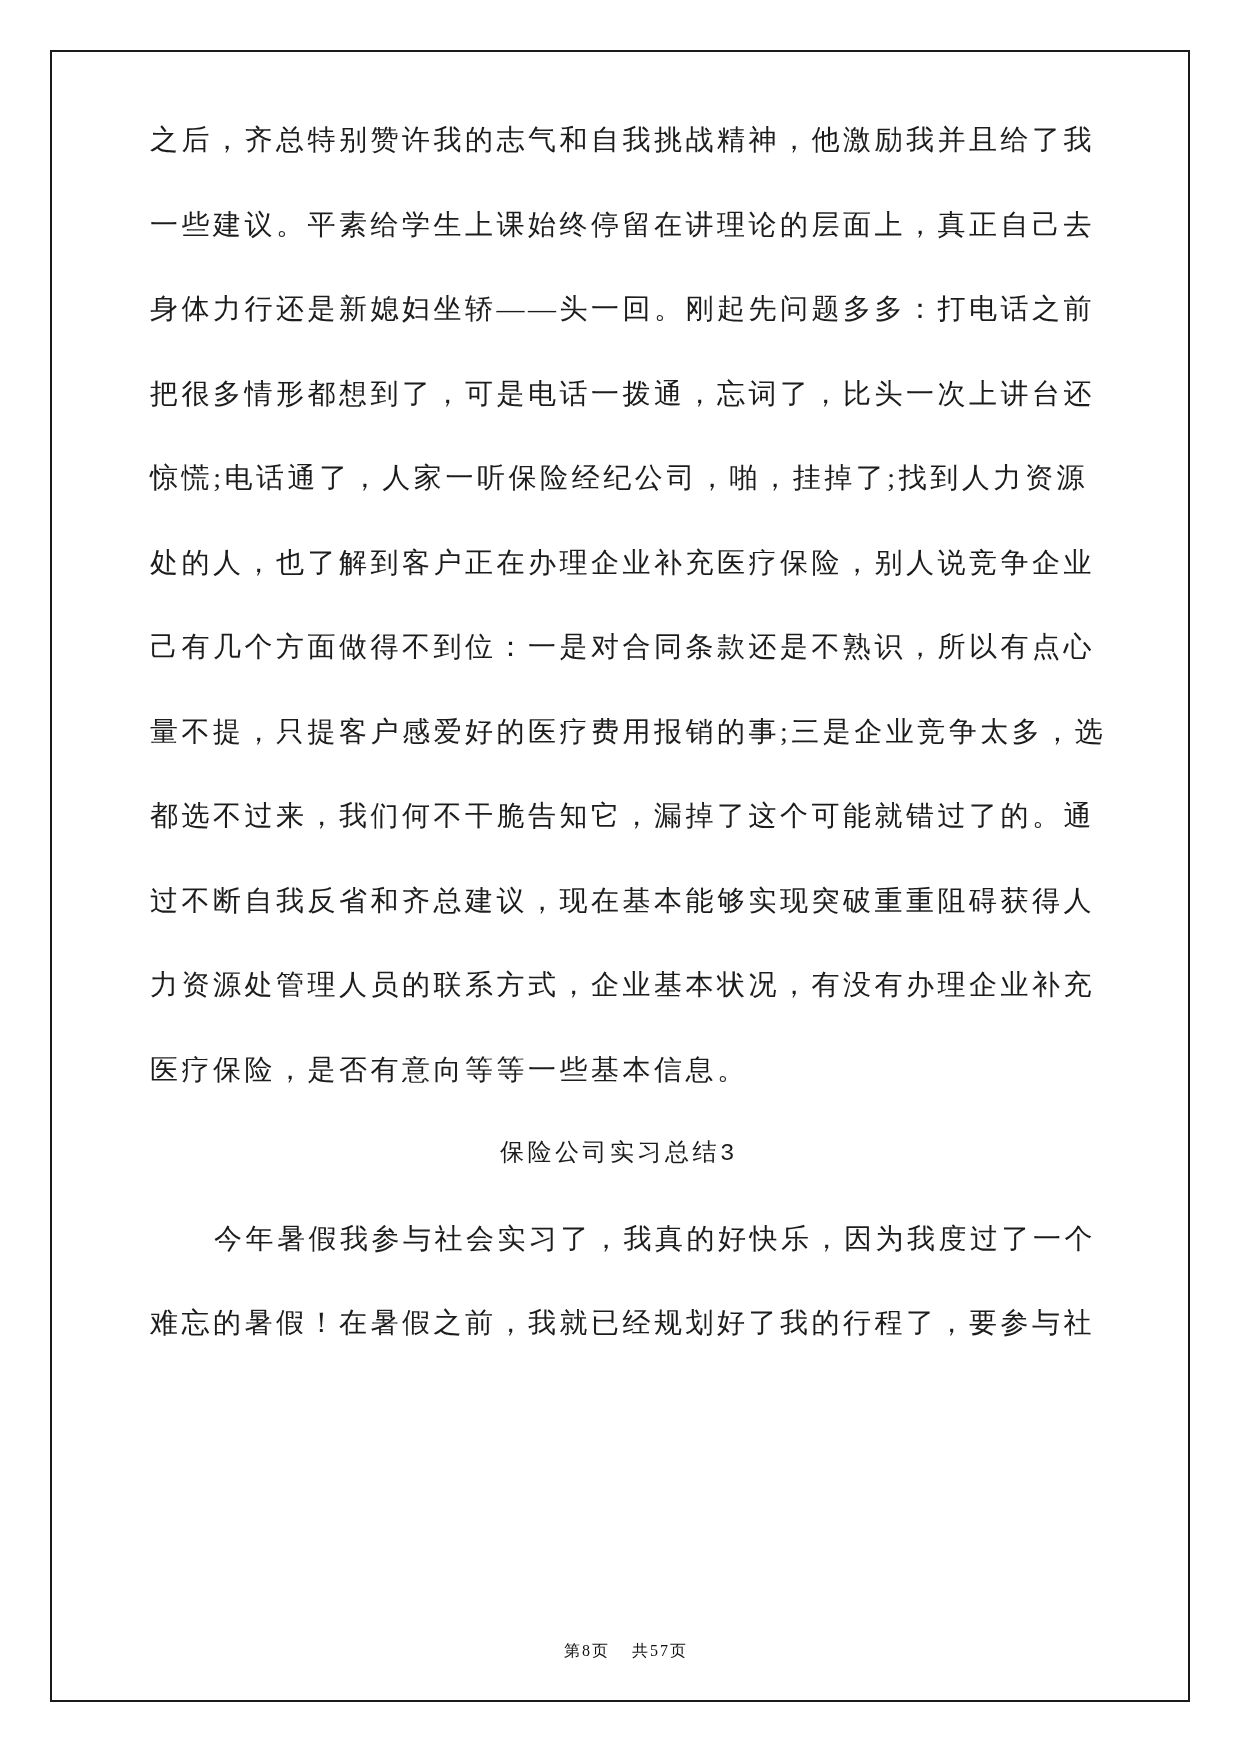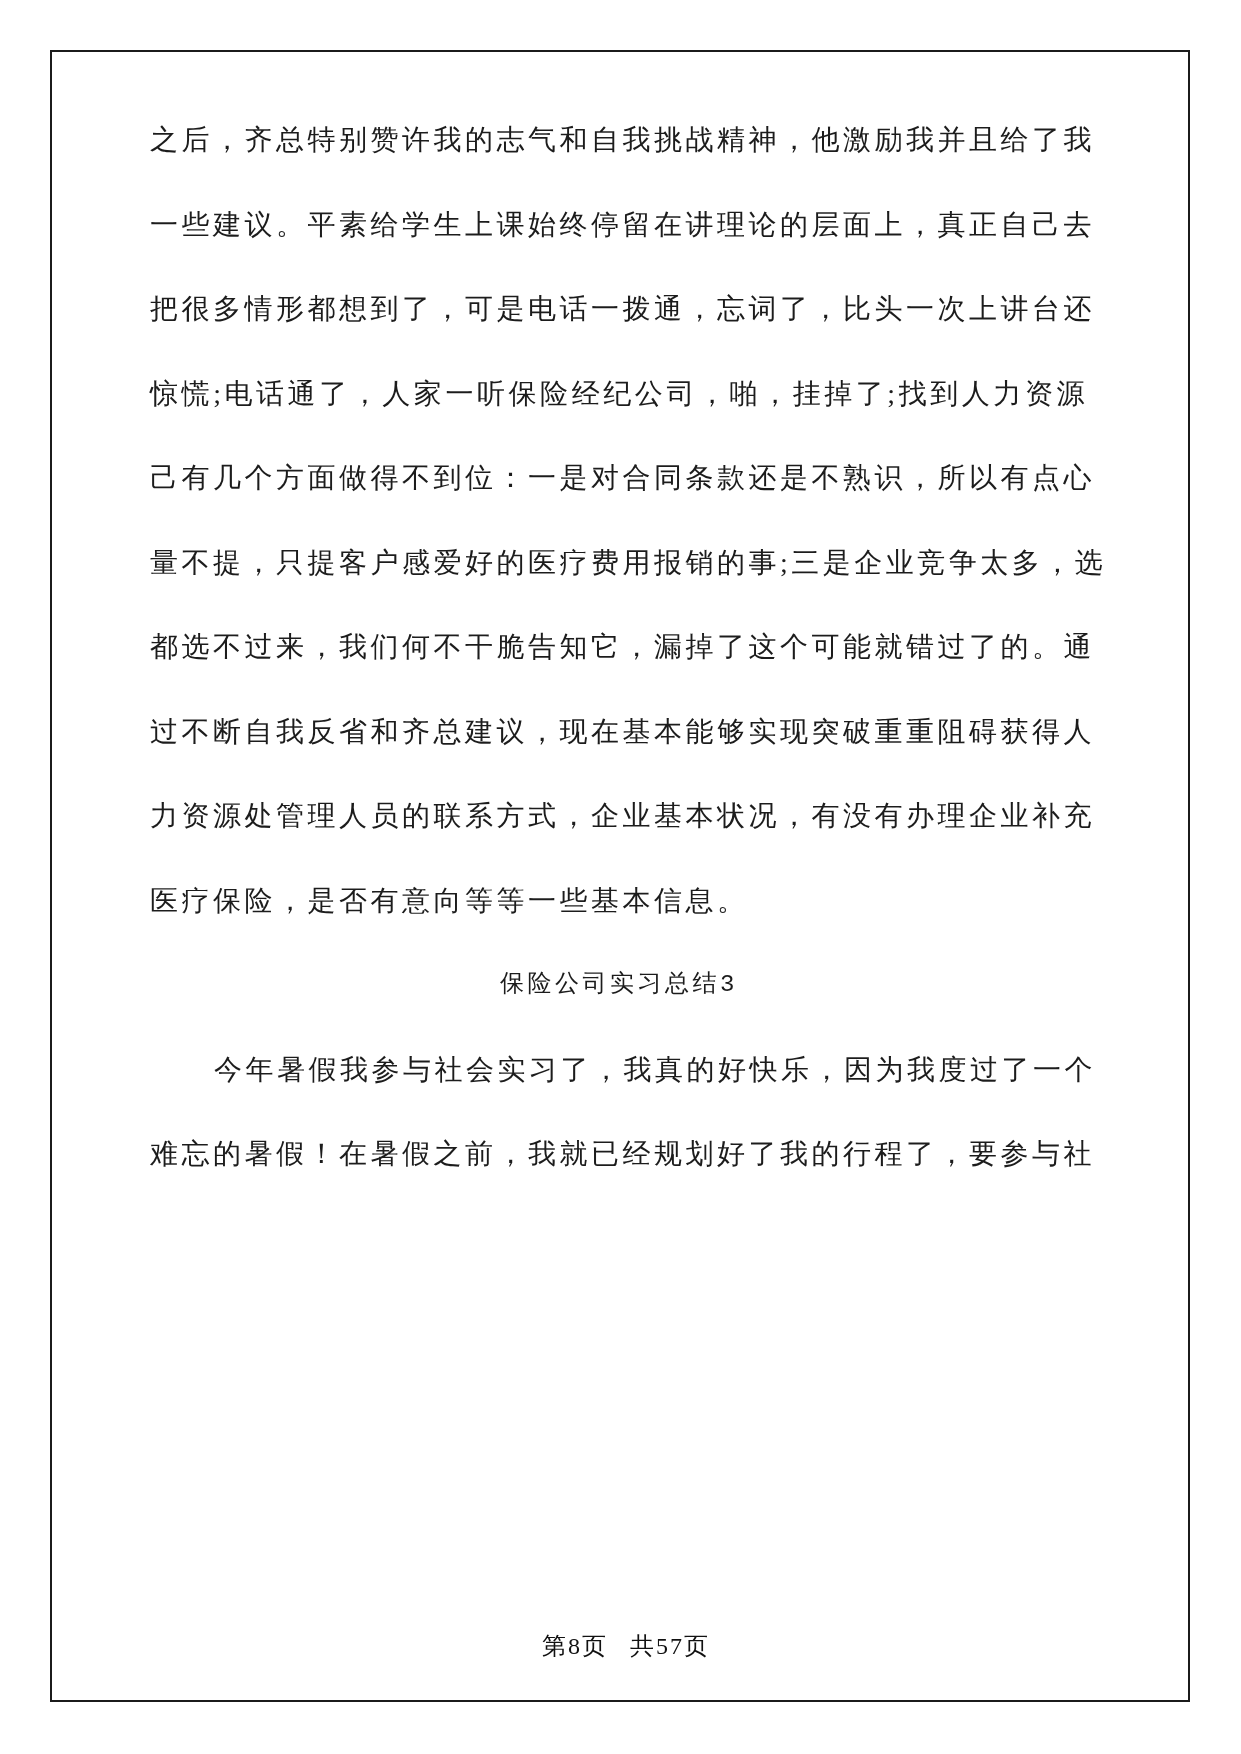--- a/index.html
+++ b/index.html
@@ -57,41 +57,43 @@
     text-align: center;
     color: #1c1c1c;
     font-family: Liberation Mono, monospace;
   }
   .footer {
     position: absolute;
     left: 12px;
     right: 0;
     bottom: 38px;
     text-align: center;
-    font-size: 24px;
+    font-size: 16px;
     letter-spacing: 2px;
     color: #111111;
   }
   .footer .gap {
     display: inline-block;
     width: 22px;
   }
 </style>
 </head>
 <body>
 
 <div class="page">
   <div class="frame">
     <div class="content">
 
       <div>
           <div class="line">之后，齐总特别赞许我的志气和自我挑战精神，他激励我并且给了我</div>
           <div class="line">一些建议。平素给学生上课始终停留在讲理论的层面上，真正自己去</div>
+          <div class="line">身体力行还是新媳妇坐轿——头一回。刚起先问题多多：打电话之前</div>
           <div class="line">把很多情形都想到了，可是电话一拨通，忘词了，比头一次上讲台还</div>
           <div class="line">惊慌;电话通了，人家一听保险经纪公司，啪，挂掉了;找到人力资源</div>
+          <div class="line">处的人，也了解到客户正在办理企业补充医疗保险，别人说竞争企业</div>
           <div class="line">己有几个方面做得不到位：一是对合同条款还是不熟识，所以有点心</div>
           <div class="line">量不提，只提客户感爱好的医疗费用报销的事;三是企业竞争太多，选</div>
           <div class="line">都选不过来，我们何不干脆告知它，漏掉了这个可能就错过了的。通</div>
           <div class="line">过不断自我反省和齐总建议，现在基本能够实现突破重重阻碍获得人</div>
           <div class="line">力资源处管理人员的联系方式，企业基本状况，有没有办理企业补充</div>
           <div class="line nojust">医疗保险，是否有意向等等一些基本信息。</div>
         </div>
 
       <div class="heading-line">保险公司实习总结3</div>
 

